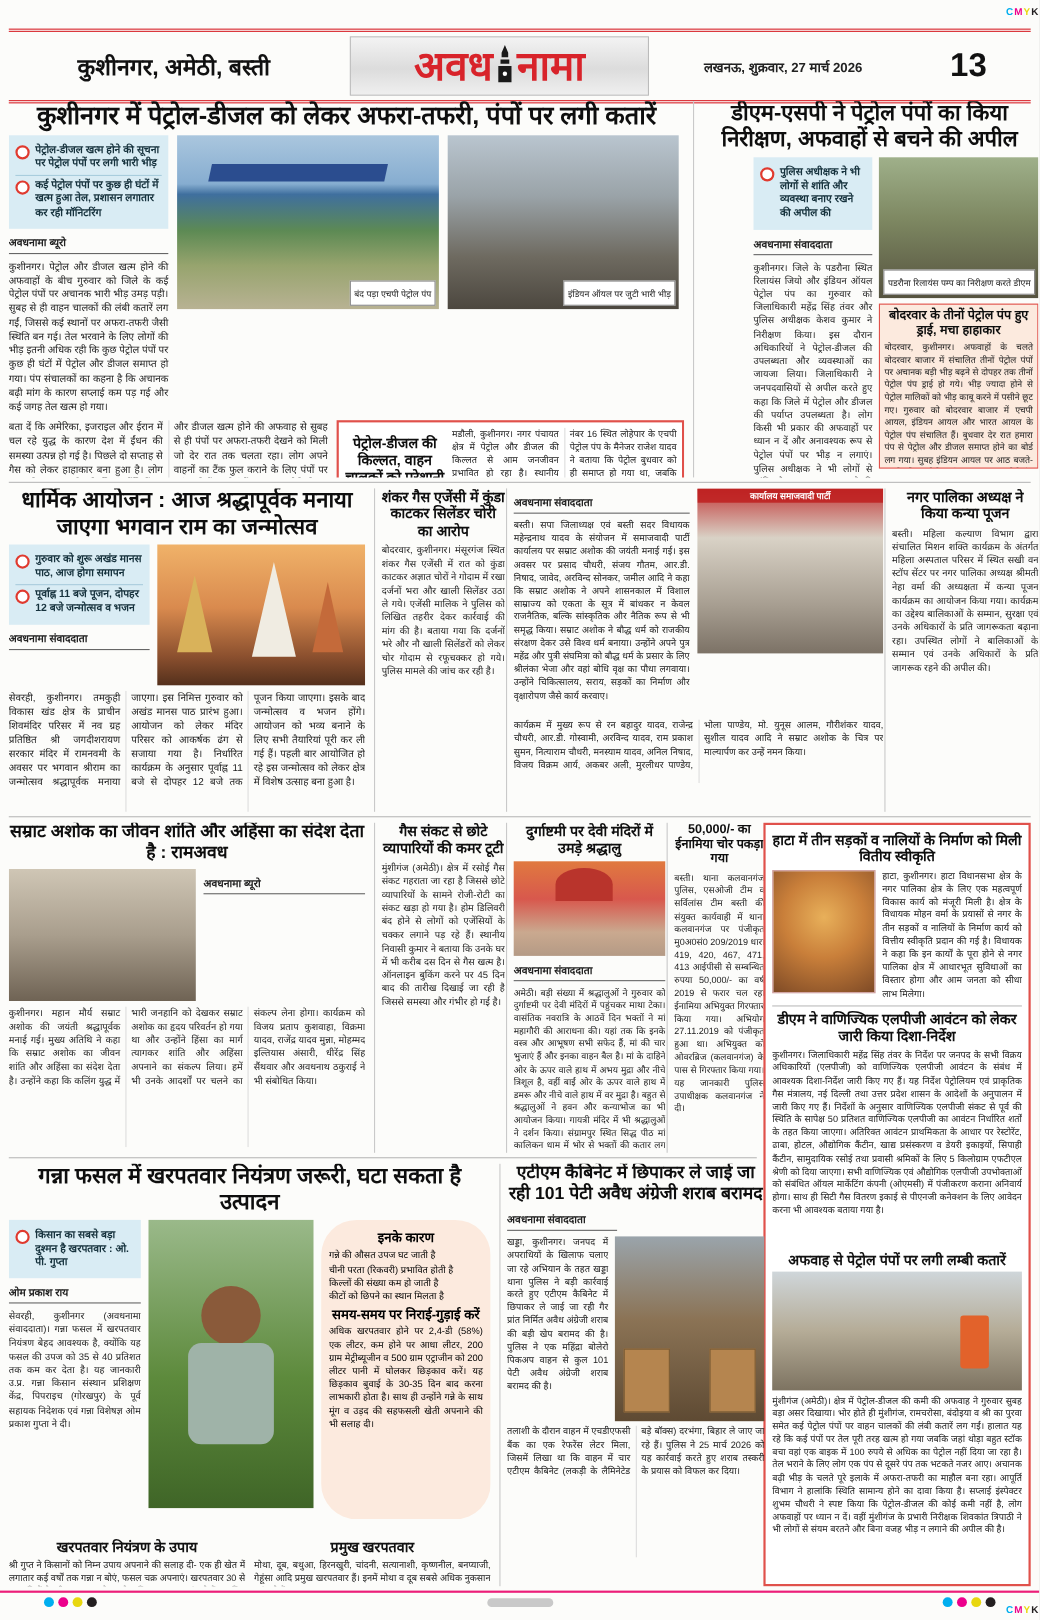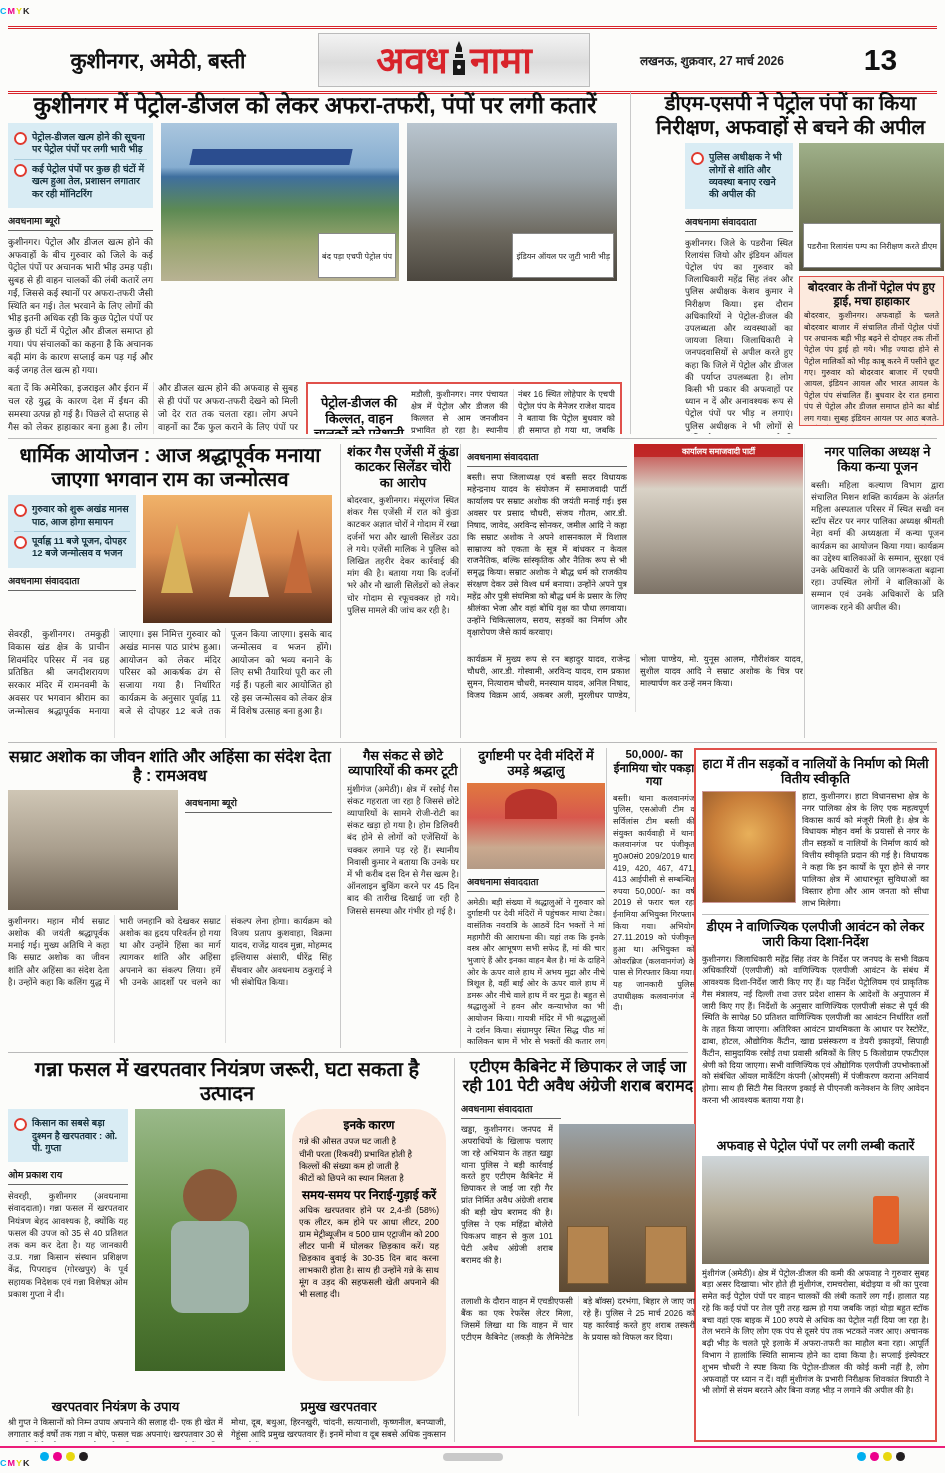--- a/index.html
+++ b/index.html
@@ -1,19 +1,19 @@
 <!DOCTYPE html>
 <html lang="hi"><head>
 <meta charset="utf-8">
 <style>
   html,body{margin:0;padding:0;background:#e9e9e6;}
   .page{position:relative;width:945px;height:1473px;margin:0 auto;background:#fcfcfa;
         font-family:"Liberation Sans", sans-serif;overflow:hidden;}
   
-  .cmyk-row{position:absolute;left:0;width:100%;text-align:left;font-size:9px;font-weight:bold;letter-spacing:1px;}
+  .cmyk-row{position:absolute;left:0;width:100%;text-align:right;font-size:9px;font-weight:bold;letter-spacing:1px;}
   .cmyk-top{top:6px;} .cmyk-bottom{top:1458px;}
   .masthead{position:absolute;left:8px;top:26px;width:929px;height:62px;
             border-top:3px double #d8232a;border-bottom:3px double #d8232a;
             display:flex;align-items:center;}
   .districts{flex:0 0 300px;text-align:center;font-size:21px;font-weight:bold;color:#111;}
   .logo-box{flex:0 0 270px;height:52px;margin:0 10px;border:1px solid #bbb;
             background:linear-gradient(180deg,#f3f3f3,#dcdcdc 55%,#efefef);
             display:flex;align-items:center;justify-content:center;gap:2px;}
   .logo-text{font-size:37px;font-weight:bold;color:#d8232a;line-height:1;}
   .mast-right{flex:1;display:flex;align-items:center;justify-content:space-around;}
@@ -31,21 +31,21 @@
   .byline{font-size:9.5px;font-weight:bold;color:#222;border-bottom:1px solid #666;
           padding:2px 0 3px 0;margin:4px 0 5px 0;}
   .bullet-box{background:#d9ecf4;padding:5px 6px;}
   .bullet-item{display:flex;gap:5px;font-size:9.5px;font-weight:bold;color:#16323d;
                padding:3px 0;line-height:1.3;}
   .bullet-item + .bullet-item{border-top:1px solid #a9cddd;}
   .ring{flex:0 0 9px;width:9px;height:9px;border:2px solid #e03a2f;border-radius:50%;
         background:#fff;margin-top:1px;}
   .photo{position:relative;background:#c8c4b8;overflow:hidden;flex:0 0 auto;}
   .caption{position:absolute;right:3px;bottom:3px;background:#fff;border:1px solid #888;
-           font-size:8px;padding:16px 3px;color:#222;white-space:nowrap;}
+           font-size:8px;padding:5px 3px;color:#222;white-space:nowrap;}
   .boxed-red{border:2px solid #e0514b;background:#fff;}
   .pinkbg{background:#fceade;}
   .subhead{font-weight:bold;text-align:center;color:#111;margin:4px 0 2px 0;}
   .inner-hr{border:none;border-top:1px solid #bbb;margin:4px 0;}
   .hdiv{position:absolute;border-top:1px solid #b9b9b9;}
   
   .ph-pump{background:linear-gradient(180deg,#aac6de 0%,#86add0 28%,#3f6f9e 34%,#5d8a54 55%,#97a46e 75%,#b8b293 100%);}
   .ph-crowd{background:linear-gradient(180deg,#b9c5cf 0%,#9aa3a8 35%,#6e6a60 70%,#4c473f 100%);}
   .ph-police{background:linear-gradient(180deg,#9fb08a 0%,#7d8761 45%,#55523f 100%);}
   .ph-temple-dusk{background:linear-gradient(180deg,#f0b269 0%,#d98a4e 45%,#8a4f2e 80%,#54301c 100%);}

